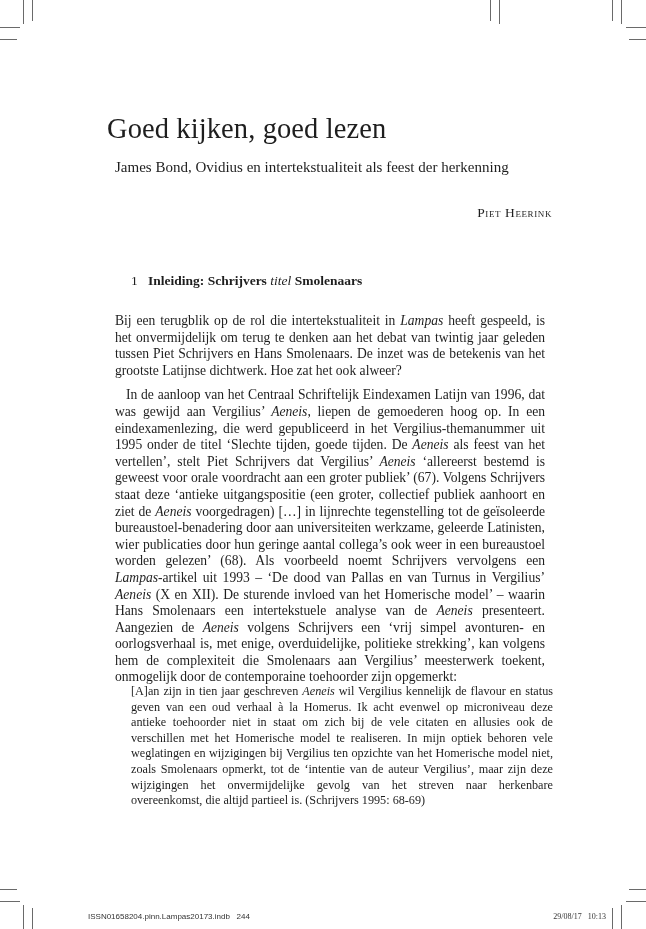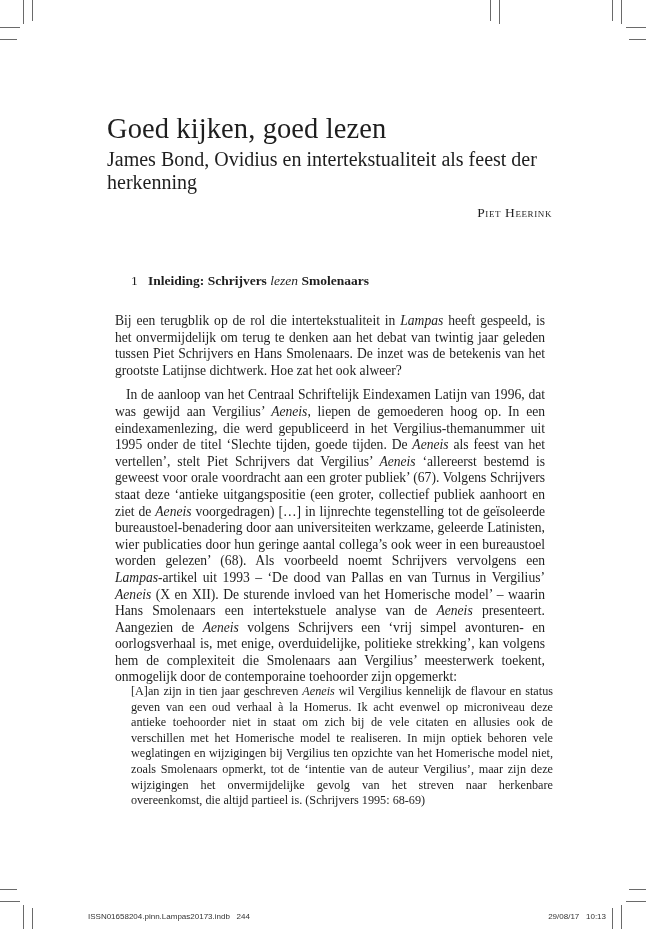--- a/index.html
+++ b/index.html
@@ -2,21 +2,21 @@
 <html><head>
 <meta charset="utf-8">
 <style>
   html, body { margin: 0; padding: 0; background: #ffffff; }
   body { width: 646px; height: 929px; position: relative; overflow: hidden;
          font-family: "Liberation Serif", "DejaVu Serif", serif; color: #1e1e1e; }
   .mark { position: absolute; background: #6a6a6a; }
   .mark.v { width: 1px; }
   .mark.h { height: 1px; }
   .title { position: absolute; left: 107px; top: 112px; font-size: 28.5px; line-height: 34px; margin: 0; font-weight: normal; letter-spacing: 0.1px; }
-  .subtitle { position: absolute; left: 107px; top: 148px; width: 450px; font-size: 20px; line-height: 23px; margin: 0; font-weight: normal; }
+  .subtitle { position: absolute; left: 107px; top: 148px; width: 450px; font-size: 15px; line-height: 23px; margin: 8px; font-weight: normal; }
   .author { position: absolute; right: 94px; top: 205px; font-size: 13.5px; font-variant: small-caps; letter-spacing: 0.6px; }
   .sec-num { position: absolute; left: 131px; top: 273px; font-size: 13.5px; }
   .sec-head { position: absolute; left: 148px; top: 273px; font-size: 13.5px; font-weight: bold; }
   .sec-head i { font-weight: normal; }
   .body { position: absolute; left: 107px; top: 305px; width: 446px; font-size: 13.6px; line-height: 16.6px; text-align: justify; }
   .body p { margin: 8px; }
   .body p.indent { text-indent: 11px; }
   .quote { position: absolute; left: 131px; top: 684px; width: 422px; font-size: 12.2px; line-height: 15.6px; text-align: justify; }
   .quote p { margin: 0; }
   .slug { position: absolute; top: 912px; font-family: "Liberation Sans", "DejaVu Sans", sans-serif; font-size: 8px; color: #333; margin-left: 48px; }
@@ -42,25 +42,25 @@
 <div class="mark h" style="left:629px;top:889px;width:17px;"></div>
 <div class="mark h" style="left:626px;top:901px;width:20px;"></div>
 <div class="mark v" style="left:612px;top:908px;height:21px;"></div>
 <div class="mark v" style="left:621px;top:905px;height:24px;"></div>
 
 <h1 class="title">Goed kijken, goed lezen</h1>
 <h2 class="subtitle">James Bond, Ovidius en intertekstualiteit als feest der herkenning</h2>
 <div class="author">Piet Heerink</div>
 
 <div class="sec-num">1</div>
-<div class="sec-head"><span>Inleiding: Schrijvers </span><i>lezen</i><span> Smolenaars</span></div>
+<div class="sec-head"><span>Inleiding: Schrijvers </span><i>titel</i><span> Smolenaars</span></div>
 
 <div class="body">
   <p><span>Bij een terugblik op de rol die intertekstualiteit in </span><i>Lampas</i><span> heeft gespeeld, is het onvermijdelijk om terug te denken aan het debat van twintig jaar geleden tussen Piet Schrijvers en Hans Smolenaars. De inzet was de betekenis van het grootste Latijnse dichtwerk. Hoe zat het ook alweer?</span></p>
   <p class="indent"><span>In de aanloop van het Centraal Schriftelijk Eindexamen Latijn van 1996, dat was gewijd aan Vergilius’ </span><i>Aeneis</i><span>, liepen de gemoederen hoog op. In een eindexamenlezing, die werd gepubliceerd in het Vergilius-themanummer uit 1995 onder de titel ‘Slechte tijden, goede tijden. De </span><i>Aeneis</i><span> als feest van het vertellen’, stelt Piet Schrijvers dat Vergilius’ </span><i>Aeneis</i><span> ‘allereerst bestemd is geweest voor orale voordracht aan een groter publiek’ (67). Volgens Schrijvers staat deze ‘antieke uitgangspositie (een groter, collectief publiek aanhoort en ziet de </span><i>Aeneis</i><span> voorgedragen) […] in lijnrechte tegenstelling tot de geïsoleerde bureaustoel-benadering door aan universiteiten werkzame, geleerde Latinisten, wier publicaties door hun geringe aantal collega’s ook weer in een bureaustoel worden gelezen’ (68). Als voorbeeld noemt Schrijvers vervolgens een </span><i>Lampas</i><span>-artikel uit 1993 – ‘De dood van Pallas en van Turnus in Vergilius’ </span><i>Aeneis</i><span> (X en XII). De sturende invloed van het Homerische model’ – waarin Hans Smolenaars een intertekstuele analyse van de </span><i>Aeneis</i><span> presenteert. Aangezien de </span><i>Aeneis</i><span> volgens Schrijvers een ‘vrij simpel avonturen- en oorlogsverhaal is, met enige, overduidelijke, politieke strekking’, kan volgens hem de complexiteit die Smolenaars aan Vergilius’ meesterwerk toekent, onmogelijk door de contemporaine toehoorder zijn opgemerkt:</span></p>
 </div>
 
 <div class="quote">
   <p><span>[A]an zijn in tien jaar geschreven </span><i>Aeneis</i><span> wil Vergilius kennelijk de flavour en status geven van een oud verhaal à la Homerus. Ik acht evenwel op microniveau deze antieke toehoorder niet in staat om zich bij de vele citaten en allusies ook de verschillen met het Homerische model te realiseren. In mijn optiek behoren vele weglatingen en wijzigingen bij Vergilius ten opzichte van het Homerische model niet, zoals Smolenaars opmerkt, tot de ‘intentie van de auteur Vergilius’, maar zijn deze wijzigingen het onvermijdelijke gevolg van het streven naar herkenbare overeenkomst, die altijd partieel is. (Schrijvers 1995: 68-69)</span></p>
 </div>
 
 <div class="slug" style="left:40px;white-space:pre;">ISSN01658204.pinn.Lampas20173.indb   244</div>
-<div class="slug" style="right:40px;white-space:pre;">29/08/17   10:13</div>
+<div class="slug" style="right:40px;white-space:pre;font-family:Liberation Serif, serif;">29/08/17   10:13</div>
 
 </body></html>

